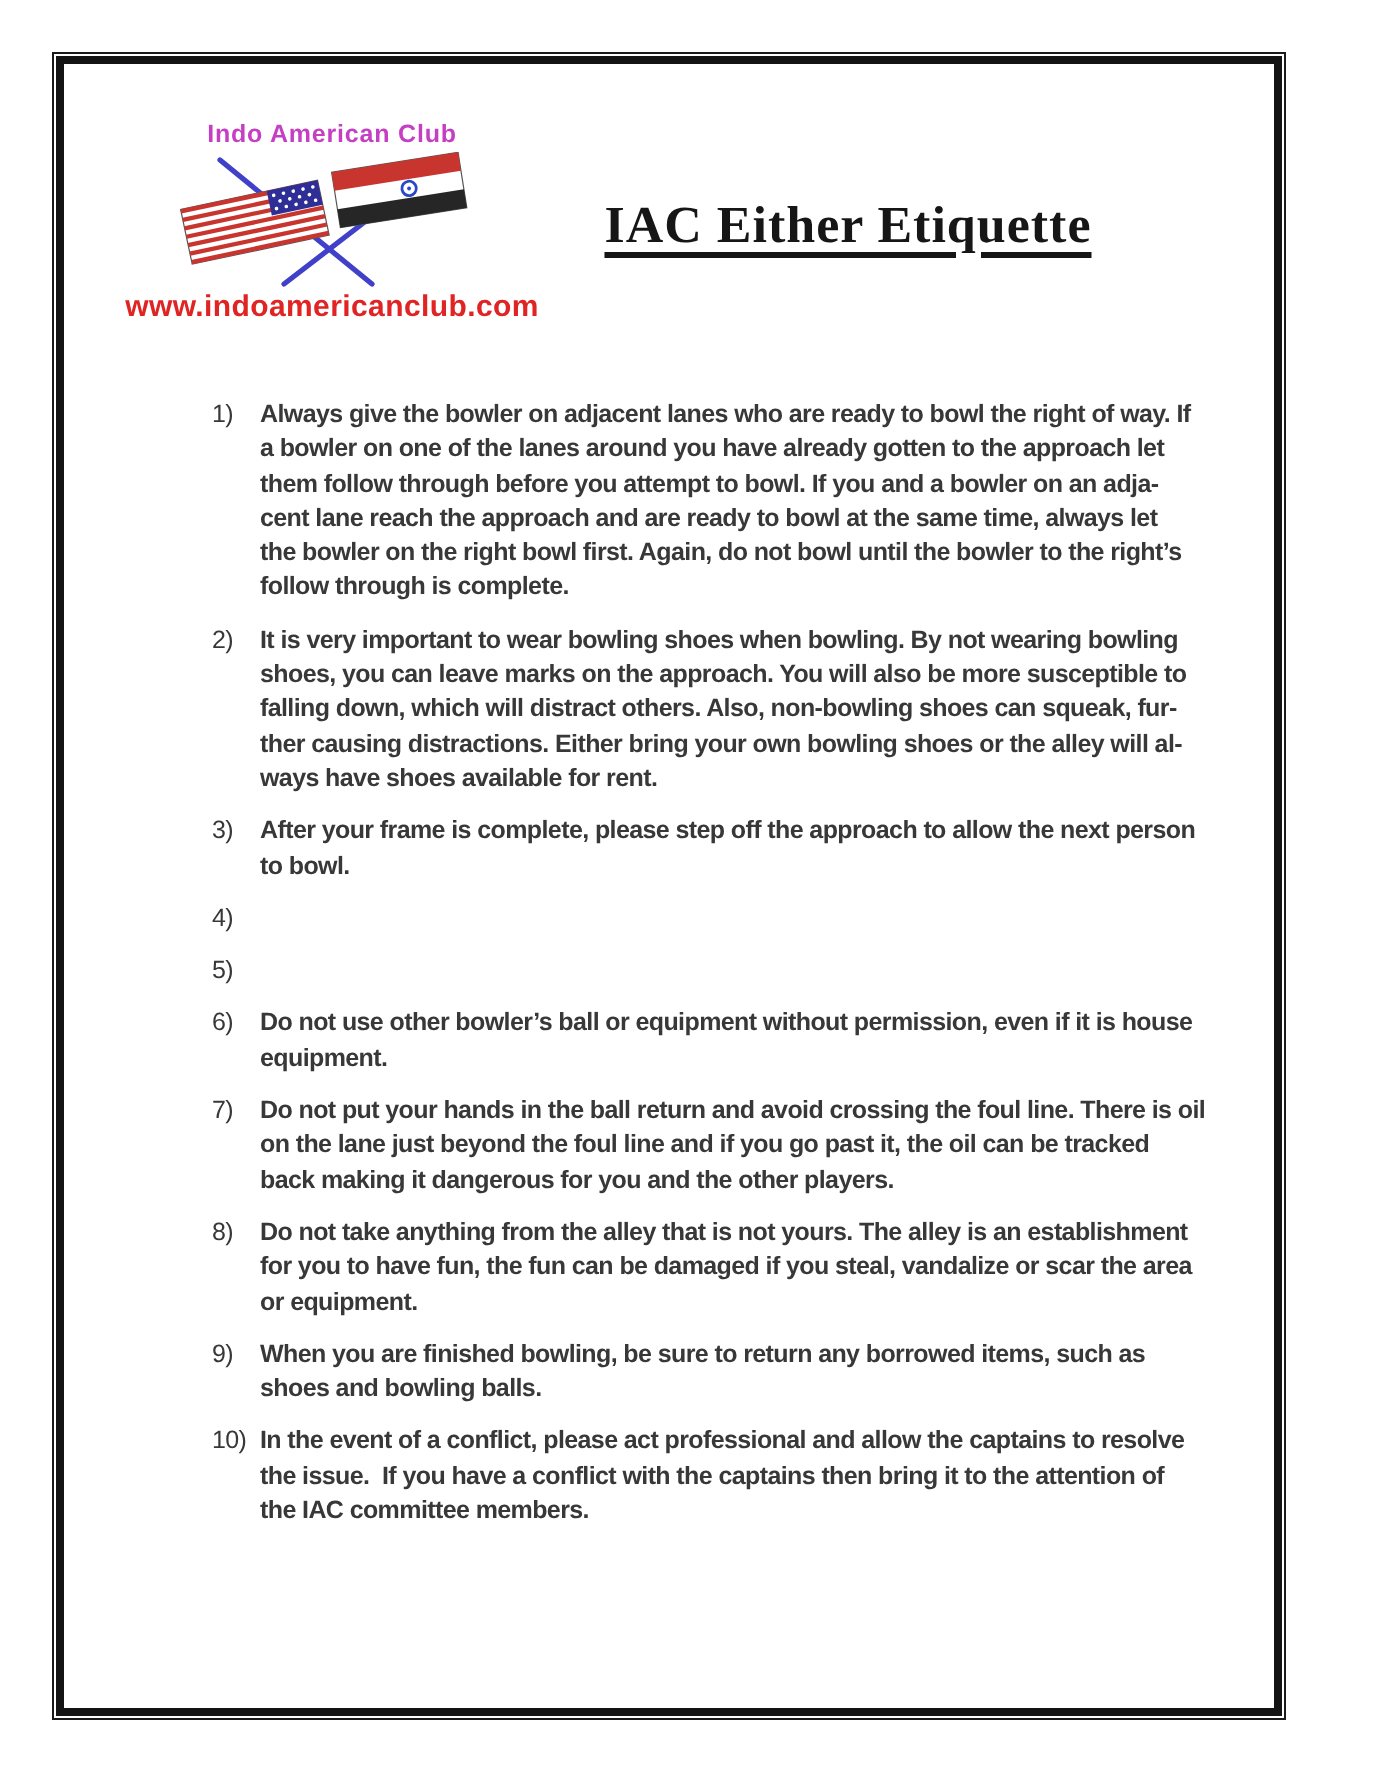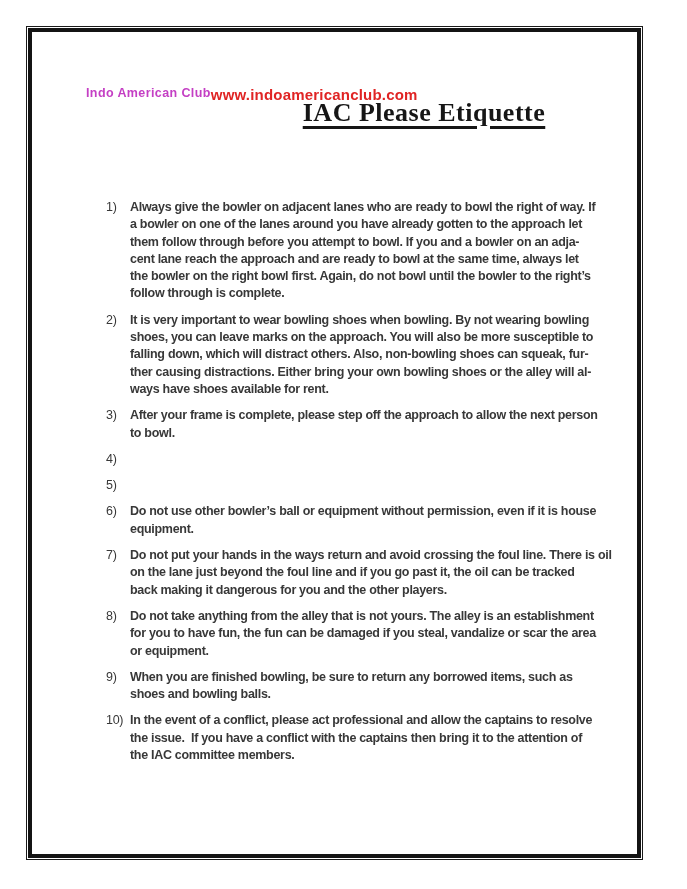--- a/index.html
+++ b/index.html
@@ -19,21 +19,21 @@
     outline: 1.5px solid #1a1a1a;
     outline-offset: 1px;
     background: #ffffff;
   }
   
   .logo {
     position: absolute;
     left: 54px; top: 28px;
     width: 160px;
     display: flex;
-    flex-direction: row;
+    flex-direction: column;
     align-items: center;
   }
   .logo-name {
     color: #c43fc4;
     font-size: 12.5px;
     font-weight: 600;
     letter-spacing: 0.4px;
     white-space: nowrap;
     margin-bottom: 2px;
   }
@@ -135,21 +135,21 @@
         <rect x="0" y="0" width="64" height="9.33" fill="#c8352e"></rect>
         <rect x="0" y="18.66" width="64" height="9.34" fill="#262626"></rect>
         <circle cx="37" cy="14" r="3.6" fill="none" stroke="#2848c8" stroke-width="1.4"></circle>
         <circle cx="37" cy="14" r="1" fill="#2848c8"></circle>
       </g>
     </svg>
 
     <div class="logo-url">www.indoamericanclub.com</div>
   </div>
 
-  <div class="doc-title">IAC Please Etiquette</div>
+  <div class="doc-title">IAC Either Etiquette</div>
 
   <div class="rules">
       <div class="rule">
         <span class="rule-num">1)</span>
         <div class="rule-text">Always give the bowler on adjacent lanes who are ready to bowl the right of way. If
 a bowler on one of the lanes around you have already gotten to the approach let
 them follow through before you attempt to bowl. If you and a bowler on an adja-
 cent lane reach the approach and are ready to bowl at the same time, always let
 the bowler on the right bowl first. Again, do not bowl until the bowler to the right’s
 follow through is complete.</div>
@@ -173,21 +173,21 @@
       <div class="rule">
         <span class="rule-num">5)</span>
       </div>
       <div class="rule">
         <span class="rule-num">6)</span>
         <div class="rule-text">Do not use other bowler’s ball or equipment without permission, even if it is house
 equipment.</div>
       </div>
       <div class="rule">
         <span class="rule-num">7)</span>
-        <div class="rule-text">Do not put your hands in the ways return and avoid crossing the foul line. There is oil
+        <div class="rule-text">Do not put your hands in the ball return and avoid crossing the foul line. There is oil
 on the lane just beyond the foul line and if you go past it, the oil can be tracked
 back making it dangerous for you and the other players.</div>
       </div>
       <div class="rule">
         <span class="rule-num">8)</span>
         <div class="rule-text">Do not take anything from the alley that is not yours. The alley is an establishment
 for you to have fun, the fun can be damaged if you steal, vandalize or scar the area
 or equipment.</div>
       </div>
       <div class="rule">

